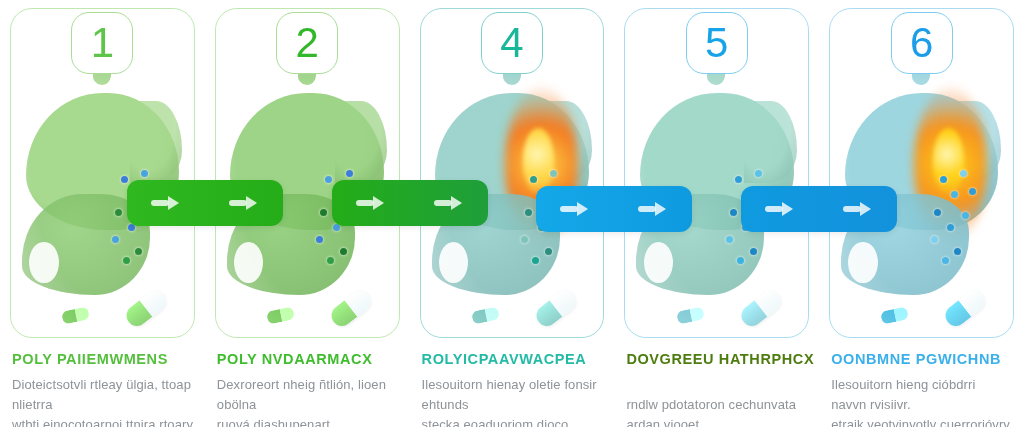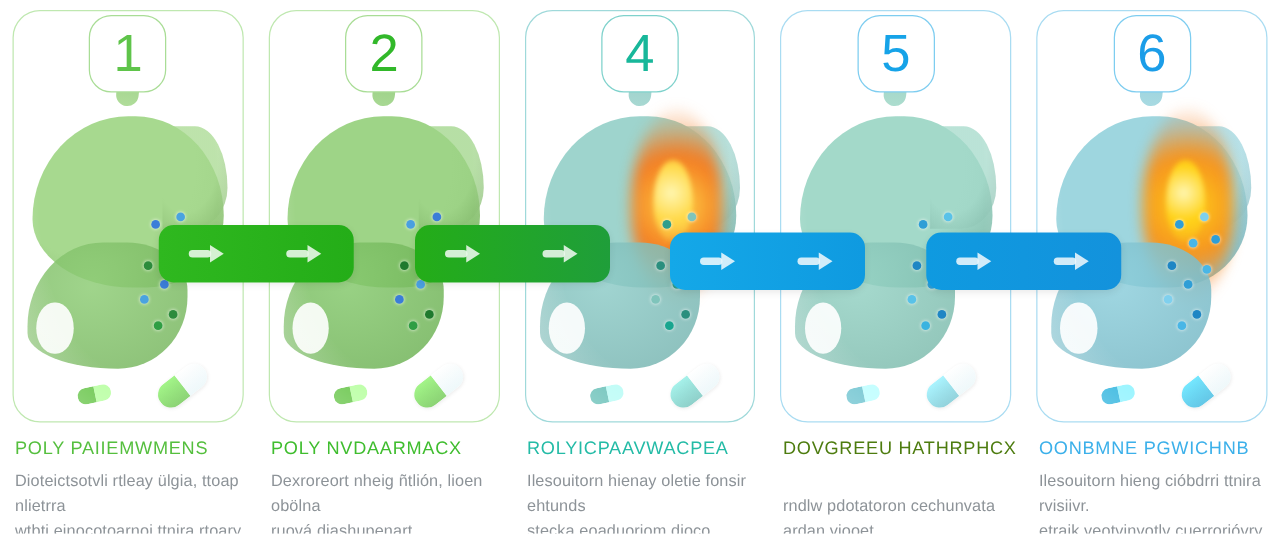--- a/index.html
+++ b/index.html
@@ -130,21 +130,21 @@
     content:"";position:absolute;right:2px;top:1px;
     border-top:7px solid transparent;border-bottom:7px solid transparent;
     border-left:11px solid rgba(255,255,255,.88);
   }
 
   
   .caption{
     position:absolute;left:12px;right:10px;top:352px;
   }
   .cap-title{
-    font-size:14.5px;font-weight:400;letter-spacing:.6px;
+    font-size:14.5px;font-weight:700;letter-spacing:.6px;
     line-height:1.1;margin:0 0 7px 0;white-space:nowrap;
   }
   .cap-body{
     font-size:13px;line-height:1.55;color:#8d9398;margin:0;
     letter-spacing:.1px;
   }
 
   .softedge{
     position:absolute;inset:0;pointer-events:none;
     background:radial-gradient(ellipse at 50% 45%, rgba(255,255,255,0) 55%, rgba(255,255,255,.55) 100%);
@@ -368,21 +368,21 @@
           </div>
           <div class="softedge"></div>
         </div>
       </div>
       <div class="badge" id="badge4" style="border: 1.6px solid rgb(126, 205, 240); color: rgb(27, 157, 232);">
         <span>6</span>
       </div>
       <div class="caption">
         <p class="cap-title" id="t4" style="color: rgb(59, 176, 234);">OONBMNE PGWICHNB</p>
         <p class="cap-body">
-          <span>Ilesouitorn hieng  cióbdrri  ttnira rvisiivr.</span><br>
+          <span>Ilesouitorn hieng  cióbdrri  navvn rvisiivr.</span><br>
           <span>etraik veotvinvotlv cuerrorióvry ñiatv navvn.</span>
         </p>
       </div>
     </div>
 
   </div>
 
   <div class="connector" id="conn0" style="left: 126.8px; width: 156px; top: 180px; background: linear-gradient(90deg, rgb(47, 184, 31), rgb(36, 173, 24)); box-shadow: rgba(0, 0, 0, 0.08) 0px 2px 6px;">
     <span class="arrowglyph"></span>
     <span class="arrowglyph"></span>

